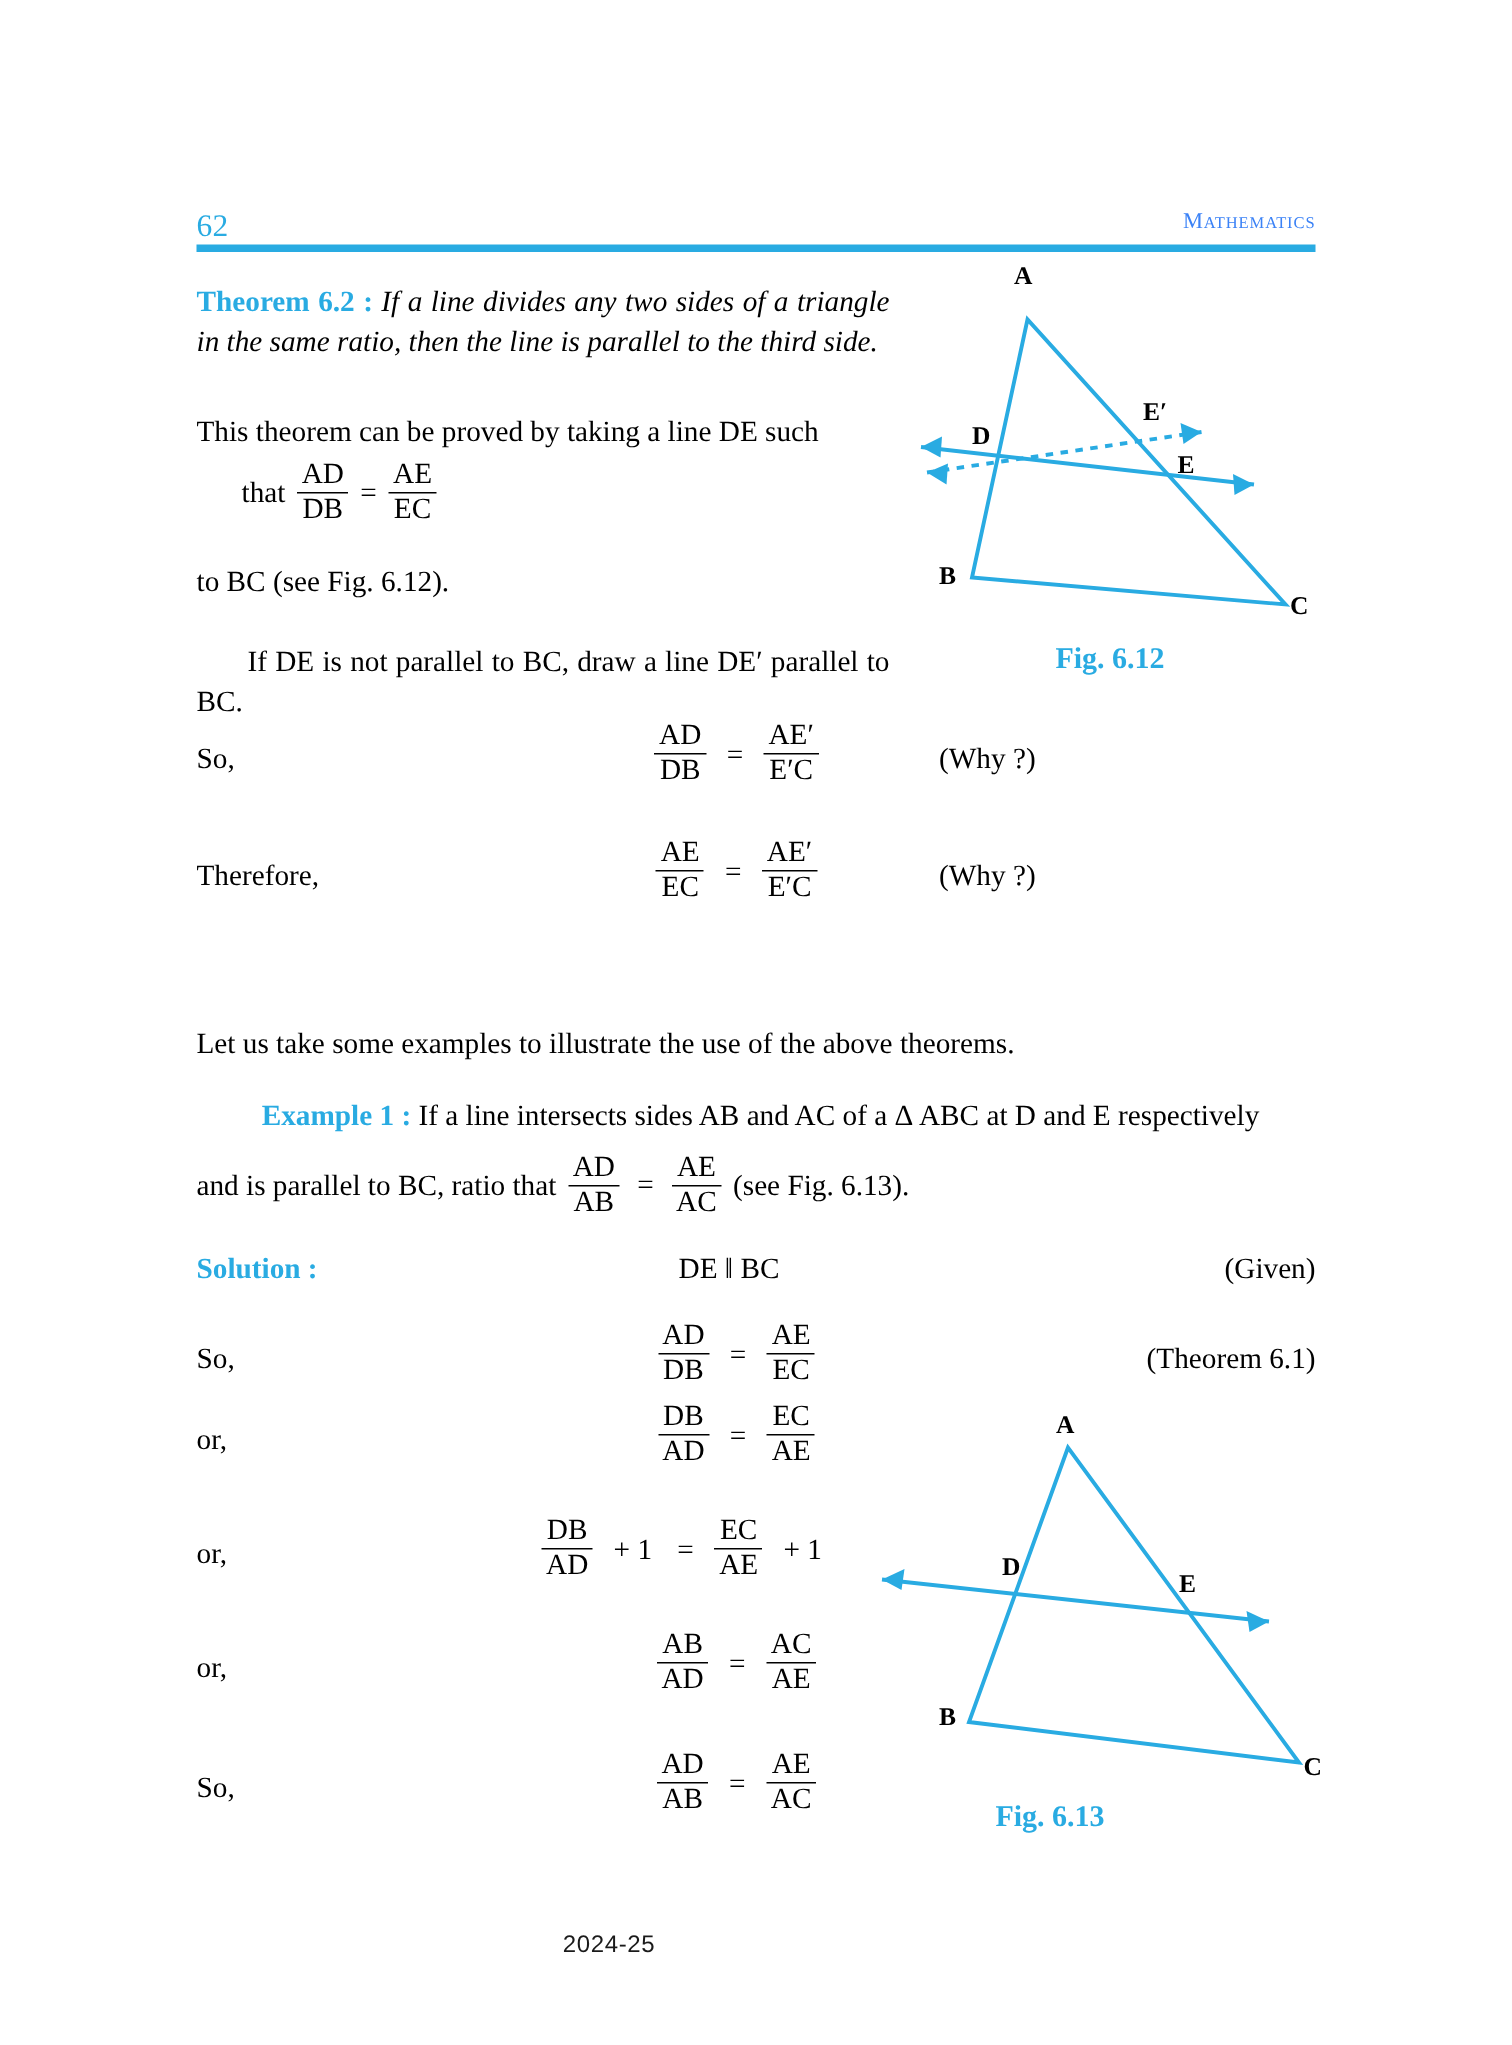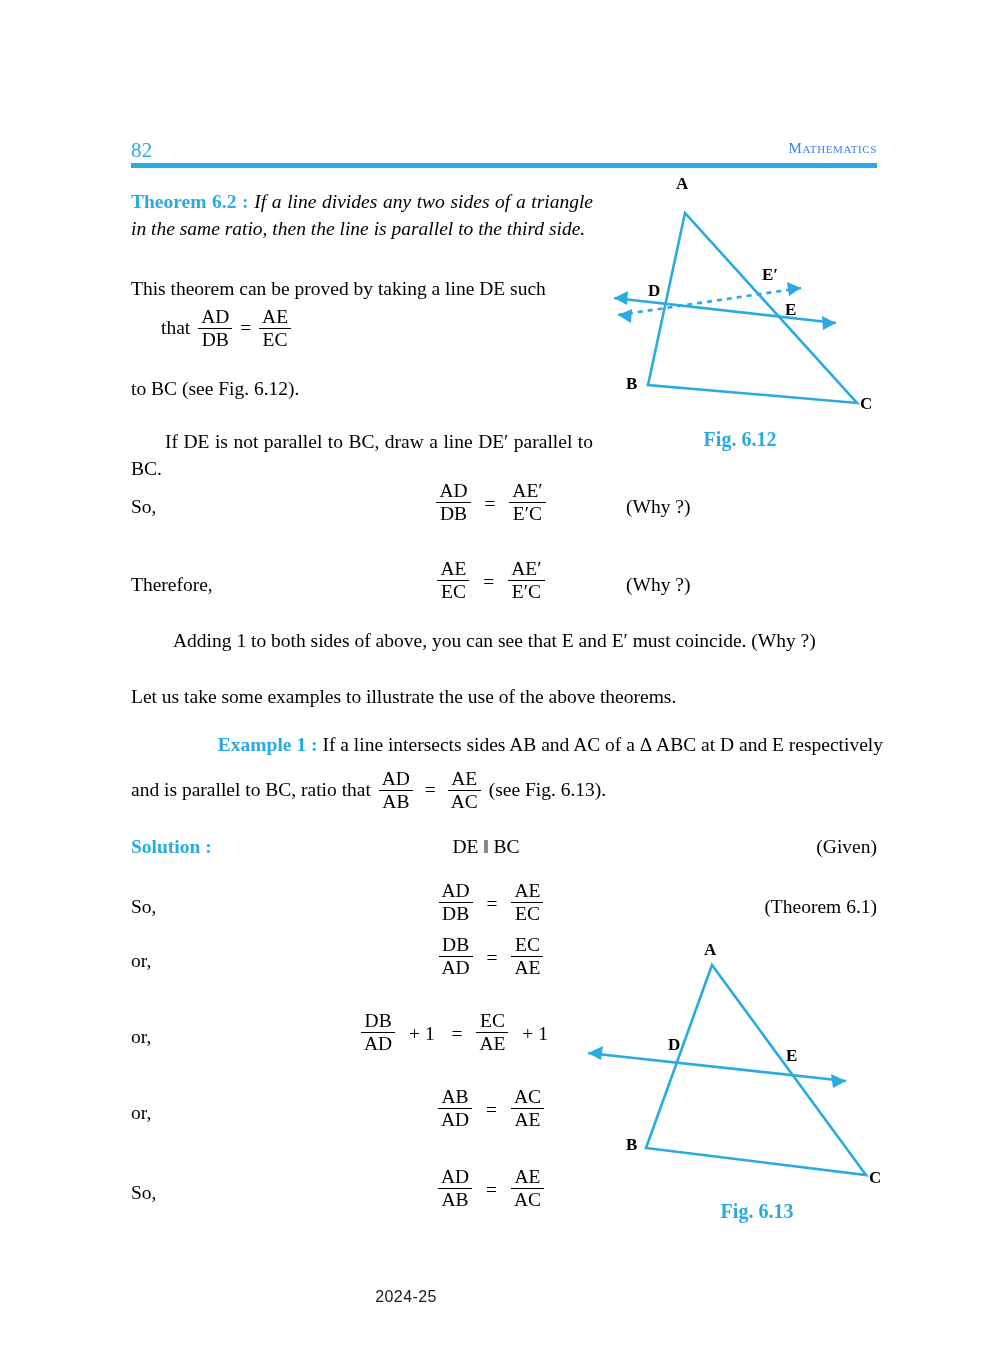--- a/index.html
+++ b/index.html
@@ -157,21 +157,21 @@
     color: #1a1a1a;
     letter-spacing: 0.4px;
   }
 </style>
 </head>
 <body>
 
 <div class="page">
 
   <div class="header">
-    <span class="page-num">82</span>
+    <span class="page-num">62</span>
     <span class="running-head">Mathematics</span>
   </div>
   <div class="rule"></div>
 
   <div class="txt" style="left:131px; top:188px; width:462px;">
     <span class="blue-lead">Theorem 6.2 :</span>
     <span class="ital">If a line divides any two sides of a triangle in the same ratio, then the line is parallel to the third side.</span>
   </div>
 
   <div class="txt" style="left:131px; top:275px; width:462px; text-align:left;">
@@ -224,29 +224,26 @@
       </span>
       <span class="eqsign">=</span>
       <span class="frac">
         <span class="num">AE′</span>
         <span class="den">E′C</span>
       </span>
     </span>
     <span style="position:absolute; left:495px; top:14px;">(Why ?)</span>
   </div>
 
-  <div class="txt" style="left:131px; top:627px; width:746px; text-indent:42px;">
-    <span>Adding 1 to both sides of above, you can see that E and E′ must coincide. (Why ?)</span>
-  </div>
 
   <div class="txt" style="left:131px; top:683px; width:746px; text-align:left;">
     <span>Let us take some examples to illustrate the use of the above theorems.</span>
   </div>
 
-  <div class="txt" style="left:131px; top:731px; width:752px; text-align:right;">
+  <div class="txt" style="left:131px; top:731px; width:752px; text-align:center;">
     <span class="blue-lead">Example 1 :</span>
     <span>If a line intersects sides AB and AC of a Δ ABC at D and E respectively</span>
   </div>
 
   <div class="txt" style="left:131px; top:770px; width:752px; text-align:left; line-height:30px;">
     <span>and is parallel to BC, ratio that</span>
     <span class="frac inl-frac">
       <span class="num">AD</span>
       <span class="den">AB</span>
     </span>
@@ -372,17 +369,17 @@
       <line x1="10" y1="123" x2="268" y2="151" stroke="#29abe2" stroke-width="2.6"></line>
       <polygon points="10,123 25,116 23,130" fill="#29abe2"></polygon>
       <polygon points="268,151 253,144 255,158" fill="#29abe2"></polygon>
     </svg>
     <span class="fig-label" style="left:126px; top:10px;">A</span>
     <span class="fig-label" style="left:48px; top:205px;">B</span>
     <span class="fig-label" style="left:291px; top:238px;">C</span>
     <span class="fig-label" style="left:90px; top:105px;">D</span>
     <span class="fig-label" style="left:208px; top:116px;">E</span>
   </div>
-  <div class="fig-caption" style="left:657px; top:1200px; width:200px;">Fig.  6.13</div>
+  <div class="fig-caption" style="left:600px; top:1200px; width:200px;">Fig.  6.13</div>
 
   <div class="footer">2024-25</div>
 
 </div>
 
 </body></html>

